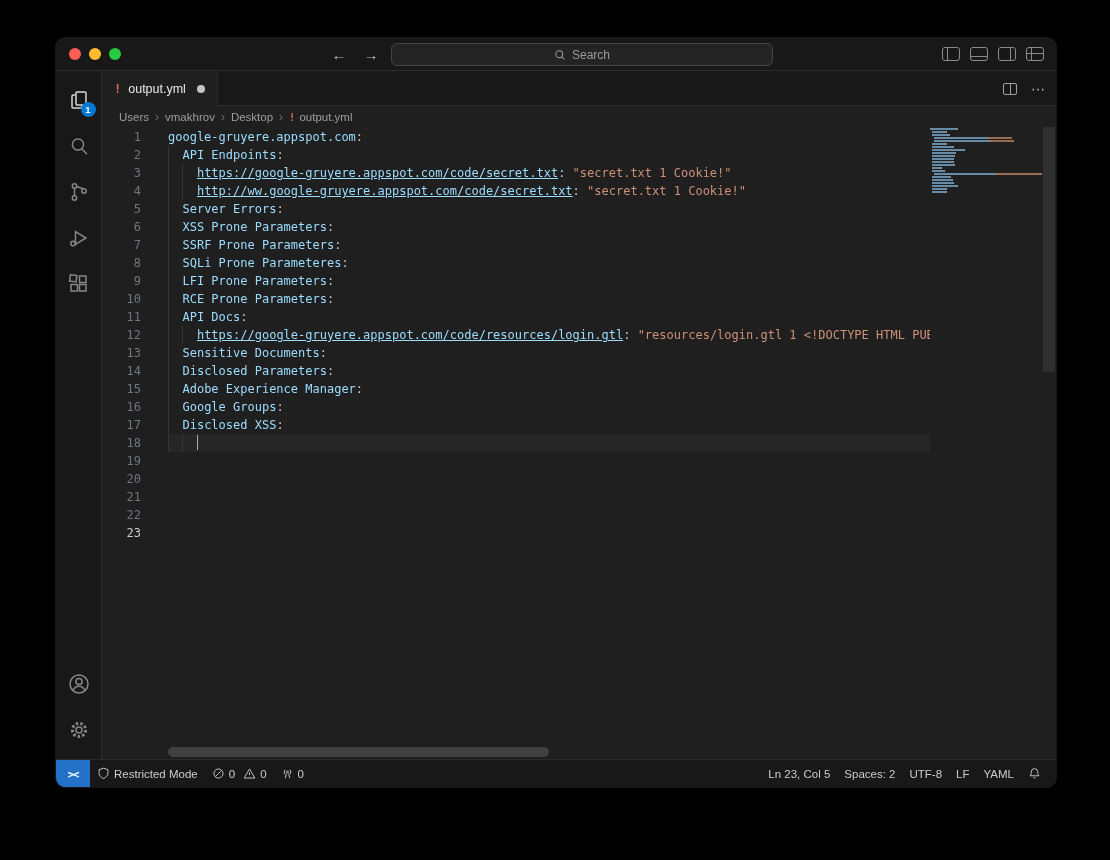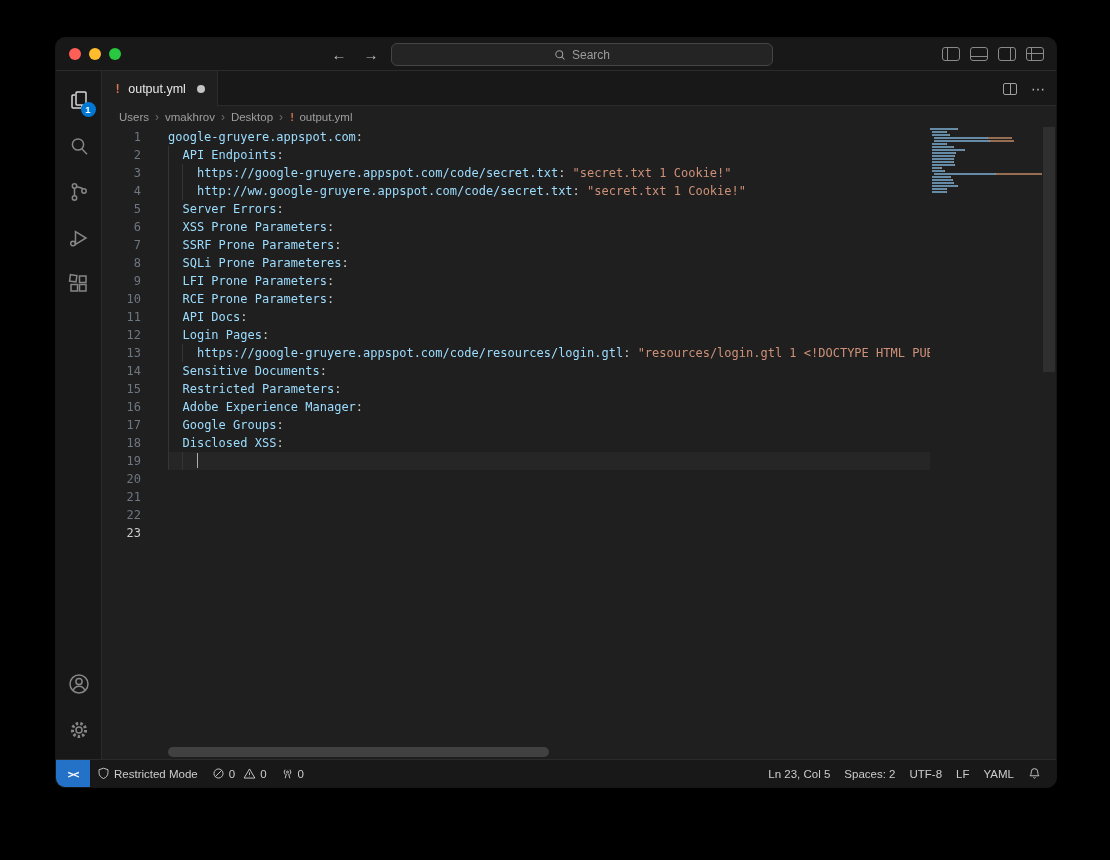--- a/index.html
+++ b/index.html
@@ -69,21 +69,21 @@
   .code-scroll { position:absolute; left:0; top:0; right:126px; bottom:0; overflow:hidden; display:flex; }
   .gutter { width:66px; flex:0 0 66px; padding-top:1px; }
   .ln { height:18px; line-height:18px; text-align:right; padding-right:27px; color:#6e7681;
         font-family:"DejaVu Sans Mono", monospace; font-size:12px; }
   .ln-active { color:#cccccc; }
   .code-lines { flex:1; padding-top:1px; min-width:0; }
   .code-line { height:18px; line-height:18px; white-space:pre; position:relative;
                font-family:"DejaVu Sans Mono", monospace; font-size:12px; color:#cccccc; }
   .line-active { background:rgba(255,255,255,0.035); }
   .guide { position:absolute; top:0; bottom:0; width:1px; background:#333639; }
-  .tk-k { color:#9cdcfe; } .tk-u { }
+  .tk-k { color:#9cdcfe; } .tk-u { text-decoration:underline; }
   .tk-p { color:#cccccc; } .tk-s { color:#ce9178; } .tk-w { color:#cccccc; }
   .cursor { display:inline-block; width:1.5px; height:15px; background:#aeafad; vertical-align:middle; margin-top:-2px; }
 
   .minimap { position:absolute; right:14px; top:1px; width:112px; height:100%; overflow:hidden; }
   .mm-line { height:2px; margin-bottom:1px; display:flex; }
   .mm-line span { height:2px; display:block; opacity:.75; }
   .vscroll { position:absolute; right:1px; top:0; width:12px; height:245px; background:rgba(121,121,121,0.18); }
   .hscroll { position:absolute; left:66px; bottom:2px; width:381px; height:10px; border-radius:5px;
              background:rgba(121,121,121,0.38); }
 
@@ -239,24 +239,23 @@
               <div class="code-line"><i class="guide" style="left: 0px;"></i><span class="tk-w">  </span><span class="tk-k">API Endpoints</span><span class="tk-p">:</span></div>
               <div class="code-line"><i class="guide" style="left: 0px;"></i><i class="guide" style="left: 14.44px;"></i><span class="tk-w">    </span><span class="tk-k tk-u">https://google-gruyere.appspot.com/code/secret.txt</span><span class="tk-p">:</span><span class="tk-s"> "secret.txt 1 Cookie!"</span></div>
               <div class="code-line"><i class="guide" style="left: 0px;"></i><i class="guide" style="left: 14.44px;"></i><span class="tk-w">    </span><span class="tk-k tk-u">http://ww.google-gruyere.appspot.com/code/secret.txt</span><span class="tk-p">:</span><span class="tk-s"> "secret.txt 1 Cookie!"</span></div>
               <div class="code-line"><i class="guide" style="left: 0px;"></i><span class="tk-w">  </span><span class="tk-k">Server Errors</span><span class="tk-p">:</span></div>
               <div class="code-line"><i class="guide" style="left: 0px;"></i><span class="tk-w">  </span><span class="tk-k">XSS Prone Parameters</span><span class="tk-p">:</span></div>
               <div class="code-line"><i class="guide" style="left: 0px;"></i><span class="tk-w">  </span><span class="tk-k">SSRF Prone Parameters</span><span class="tk-p">:</span></div>
               <div class="code-line"><i class="guide" style="left: 0px;"></i><span class="tk-w">  </span><span class="tk-k">SQLi Prone Parameteres</span><span class="tk-p">:</span></div>
               <div class="code-line"><i class="guide" style="left: 0px;"></i><span class="tk-w">  </span><span class="tk-k">LFI Prone Parameters</span><span class="tk-p">:</span></div>
               <div class="code-line"><i class="guide" style="left: 0px;"></i><span class="tk-w">  </span><span class="tk-k">RCE Prone Parameters</span><span class="tk-p">:</span></div>
               <div class="code-line"><i class="guide" style="left: 0px;"></i><span class="tk-w">  </span><span class="tk-k">API Docs</span><span class="tk-p">:</span></div>
-              <div class="code-line"><i class="guide" style="left: 0px;"></i><span class="tk-w">  </span><span class="tk-k">Login Pages</span><span class="tk-p">:</span></div>
               <div class="code-line"><i class="guide" style="left: 0px;"></i><i class="guide" style="left: 14.44px;"></i><span class="tk-w">    </span><span class="tk-k tk-u">https://google-gruyere.appspot.com/code/resources/login.gtl</span><span class="tk-p">:</span><span class="tk-s"> "resources/login.gtl 1 &lt;!DOCTYPE HTML PUBLI</span></div>
               <div class="code-line"><i class="guide" style="left: 0px;"></i><span class="tk-w">  </span><span class="tk-k">Sensitive Documents</span><span class="tk-p">:</span></div>
-              <div class="code-line"><i class="guide" style="left: 0px;"></i><span class="tk-w">  </span><span class="tk-k">Restricted Parameters</span><span class="tk-p">:</span></div>
+              <div class="code-line"><i class="guide" style="left: 0px;"></i><span class="tk-w">  </span><span class="tk-k">Disclosed Parameters</span><span class="tk-p">:</span></div>
               <div class="code-line"><i class="guide" style="left: 0px;"></i><span class="tk-w">  </span><span class="tk-k">Adobe Experience Manager</span><span class="tk-p">:</span></div>
               <div class="code-line"><i class="guide" style="left: 0px;"></i><span class="tk-w">  </span><span class="tk-k">Google Groups</span><span class="tk-p">:</span></div>
               <div class="code-line"><i class="guide" style="left: 0px;"></i><span class="tk-w">  </span><span class="tk-k">Disclosed XSS</span><span class="tk-p">:</span></div>
               <div class="code-line line-active"><i class="guide" style="left: 0px;"></i><i class="guide" style="left: 14.44px;"></i><span class="tk-w">    </span><span class="cursor"></span></div>
             </div>
         </div>
         <div class="minimap">
           <div>
               <div class="mm-line">
                 <span style="width: 27.3px; background: rgb(127, 176, 214);"></span>

